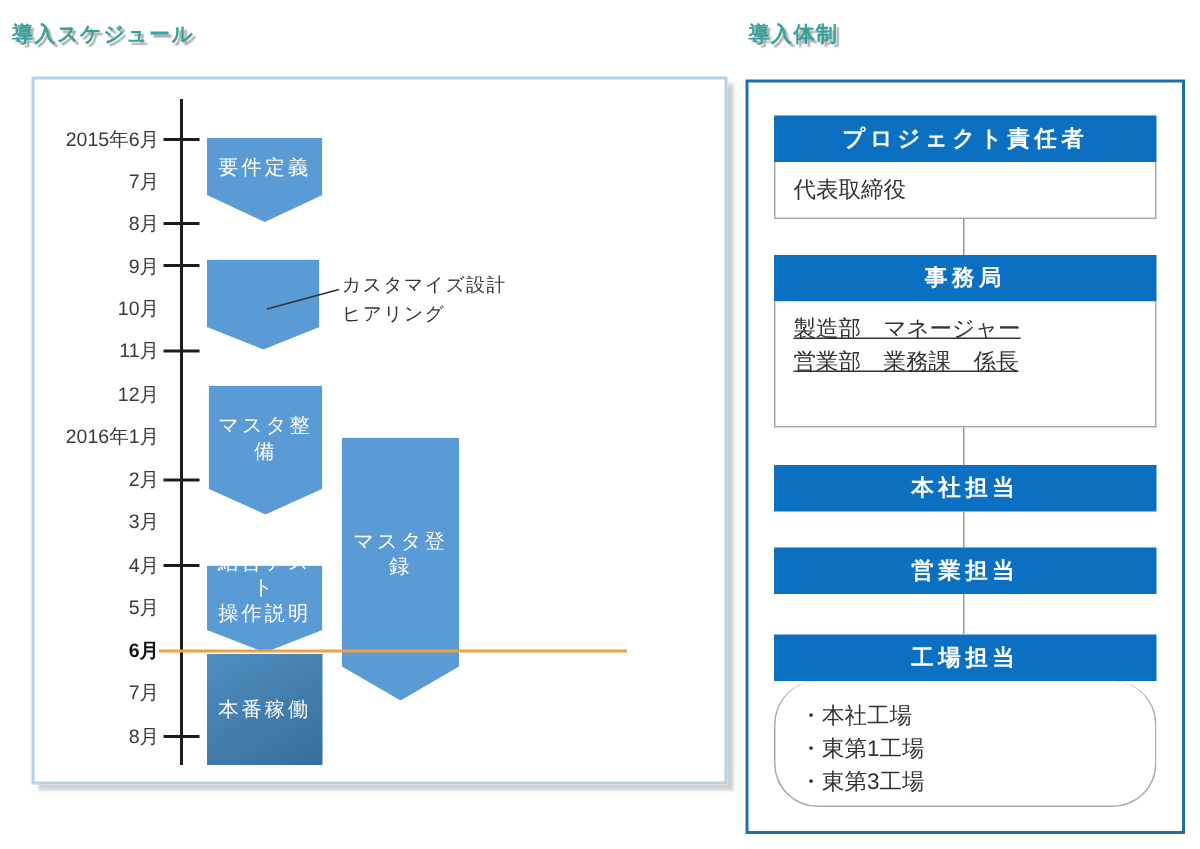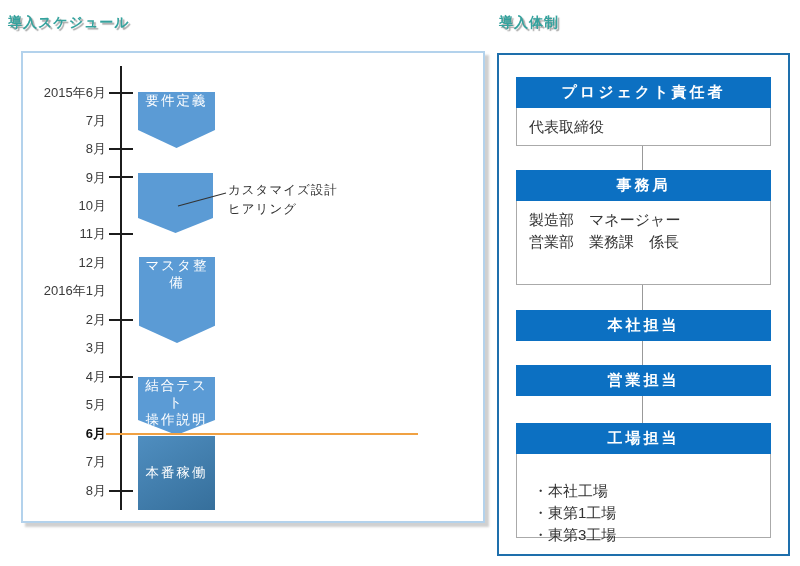--- a/index.html
+++ b/index.html
@@ -18,21 +18,21 @@
     background:#ffffff; border:2px solid #B3D2EC;
     box-shadow:4px 4px 2px rgba(170,170,170,0.55); }
 
   .axis-line { position:absolute; left:97px; top:13px; width:2px; height:444px; background:#1c1c1c; }
   .axis-tick { position:absolute; left:86px; width:24px; height:2px; background:#1c1c1c; }
   .month-label { position:absolute; left:0; width:83px; height:18px; line-height:18px;
     text-align:right; font-size:13px; color:#3a3a3a; white-space:nowrap; }
   .month-label.bold { font-weight:700; color:#111; }
 
   .pentagon { position:absolute; background:#5B9BD5; color:#ffffff;
-    display:flex; flex-direction:column; align-items:center; 
+    display:flex; flex-direction:column; align-items:center; justify-content:center;
     font-size:13.5px; letter-spacing:2px; text-align:center; line-height:17px; }
   .golive { position:absolute; background:linear-gradient(150deg,#4F8EC0 0%,#366F9B 100%);
     color:#ffffff; display:flex; align-items:center; justify-content:center;
     font-size:13.5px; letter-spacing:2px; }
 
   .orange-line { position:absolute; left:83px; top:380px; width:312px; height:2px;
     background:#F0A143; z-index:5; }
 
   .annotation { position:absolute; left:205px; top:128px; font-size:12.5px; color:#333;
     line-height:19px; letter-spacing:1px; white-space:nowrap; }
@@ -91,20 +91,24 @@
     </div>
 
     <div class="pentagon" style="left:115px; top:120px; width:75px; height:60px;
                 clip-path:polygon(0 0,100% 0,100% 75%,50% 100%,0 75%);"></div>
 
     <div class="pentagon" style="left:116px; top:180px; width:76px; height:86px; padding-bottom:17px;
                 clip-path:polygon(0 0,100% 0,100% 80%,50% 100%,0 80%);margin-top:24px;">
       <span>マスタ整備</span>
     </div>
 
+    <div class="pentagon" style="left:205px; top:239px; width:78px; height:175px; padding-bottom:22px;
+                clip-path:polygon(0 0,100% 0,100% 87%,50% 100%,0 87%);">
+      <span>マスタ登録</span>
+    </div>
 
     <div class="pentagon" style="left:115px; top:324px; width:77px; height:58px; padding-bottom:29px;
                 clip-path:polygon(0 0,100% 0,100% 74%,50% 100%,0 74%);">
       <span>結合テスト</span>
       <span>操作説明</span>
     </div>
 
     <div class="golive" style="left:115px; top:383px; width:77px; height:74px;">
       <span>本番稼働</span>
     </div>
@@ -124,36 +128,36 @@
   <div class="panel-right">
 
     <div class="org-header" style="top:22px">プロジェクト責任者</div>
     <div class="org-box" style="top:53px; height:38px; padding:8px 0 0 12px;">
       <div class="line">代表取締役</div>
     </div>
 
     <div class="org-conn" style="top:91px; height:24px;"></div>
 
     <div class="org-header" style="top:115px">事務局</div>
-    <div class="org-box" style="top:146px; height:84px; padding:8px 0 0 12px;">
+    <div class="org-box" style="top:146px; height:84px; padding:8px 0 0 12px;text-decoration:underline;">
       <div class="line">製造部　マネージャー</div>
       <div class="line">営業部　業務課　係長</div>
     </div>
 
     <div class="org-conn" style="top:230px; height:25px;"></div>
 
     <div class="org-header" style="top:255px">本社担当</div>
 
     <div class="org-conn" style="top:286px; height:24px;"></div>
 
     <div class="org-header" style="top:310px">営業担当</div>
 
     <div class="org-conn" style="top:341px; height:27px;"></div>
 
     <div class="org-header" style="top:368px">工場担当</div>
-    <div class="org-box" style="top:399px; height:84px; padding:26px 0 0 16px;">
+    <div class="org-box" style="top:399px; height:84px; padding:13px 0 0 16px;border-radius:29px;">
       <div class="line">・本社工場</div>
       <div class="line">・東第1工場</div>
       <div class="line">・東第3工場</div>
     </div>
   </div>
 
 </div>
 
 </body></html>

